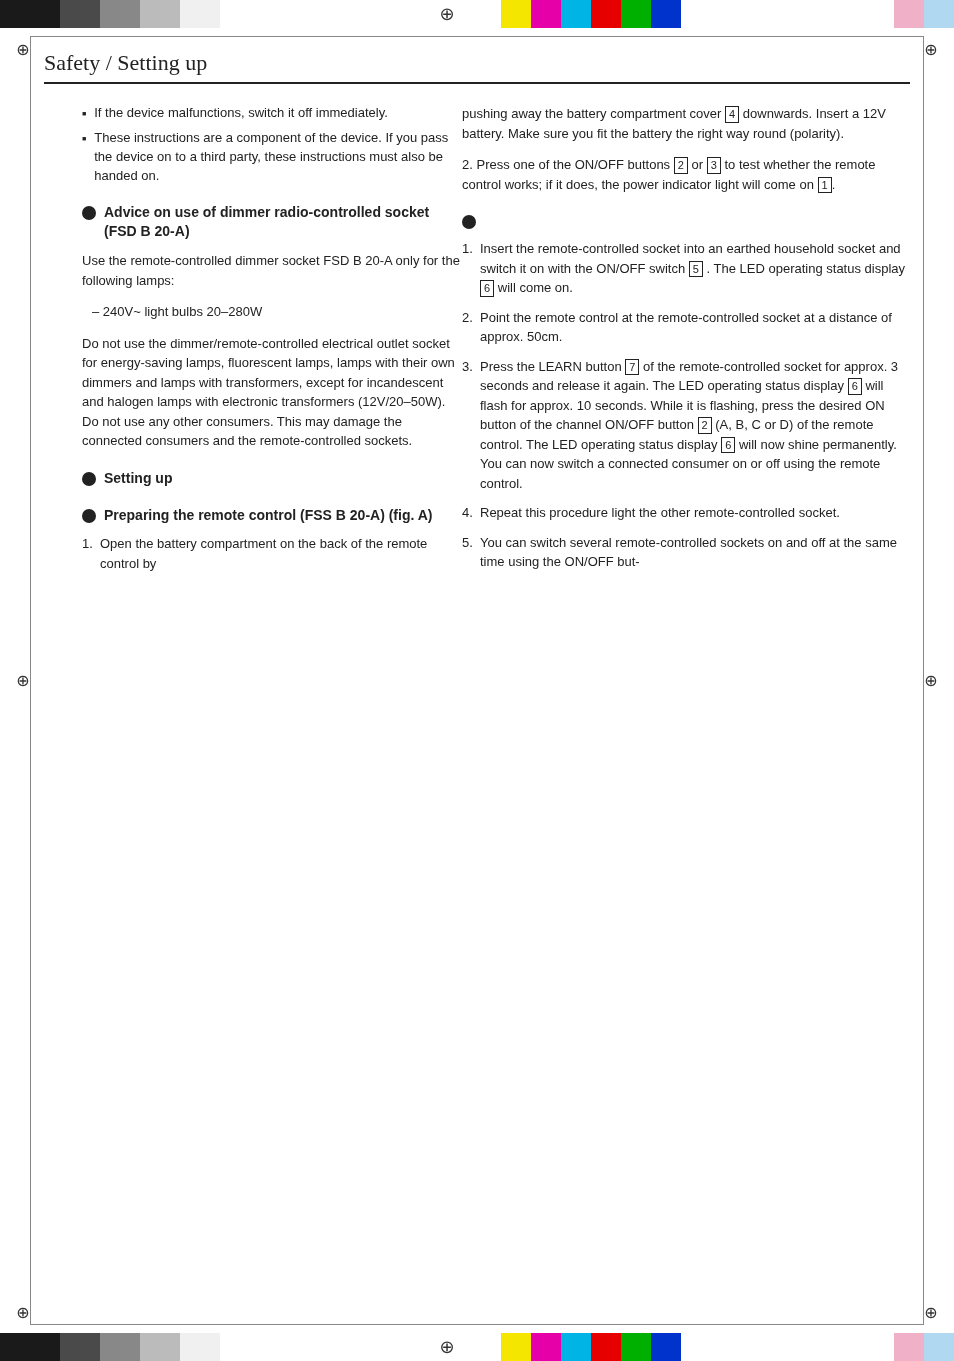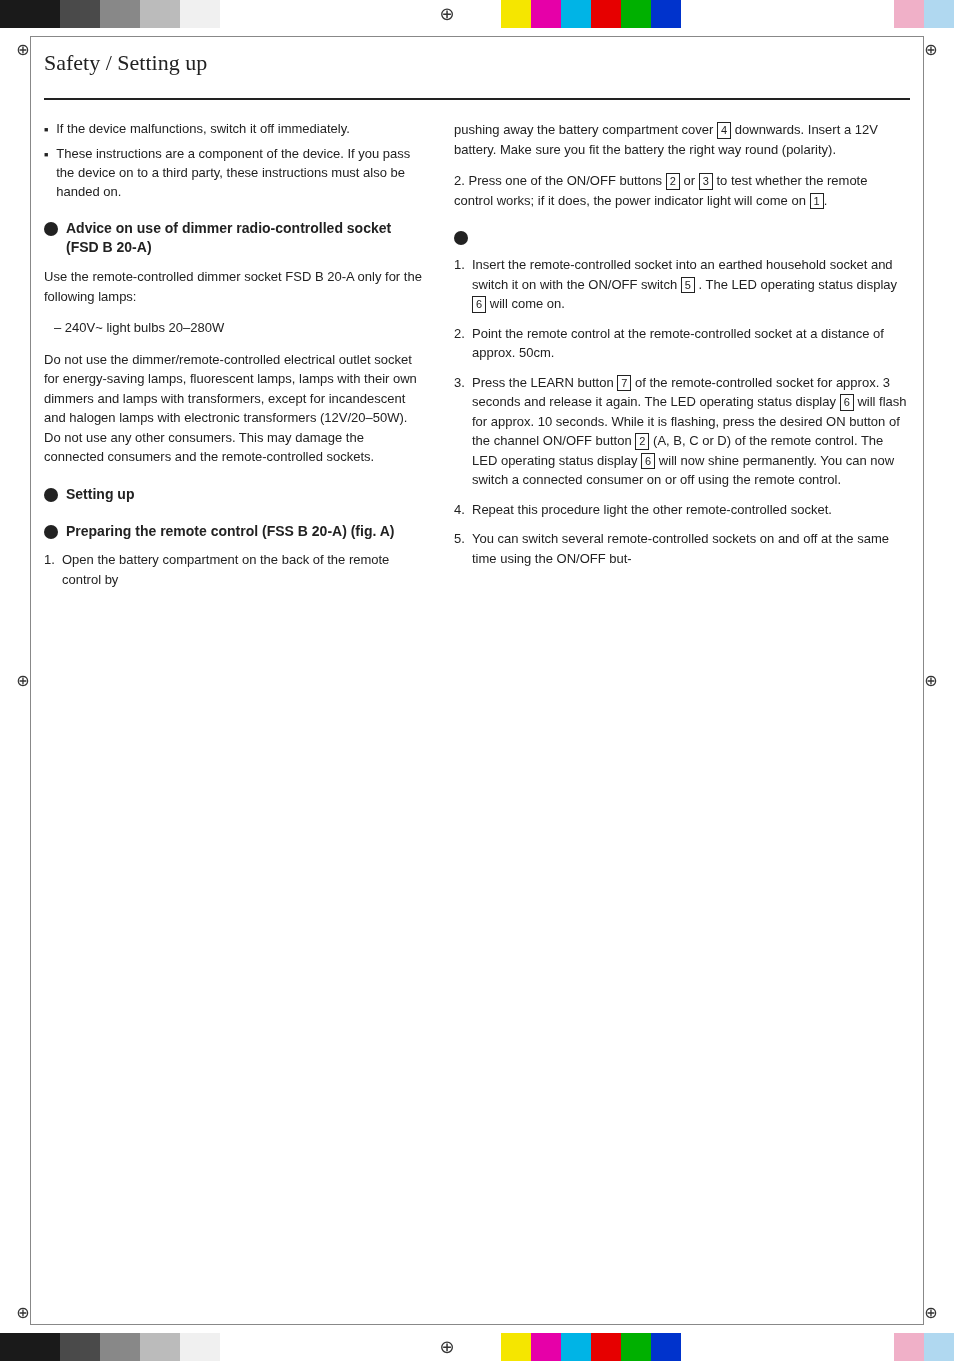--- a/index.html
+++ b/index.html
@@ -76,32 +76,32 @@
       position: absolute;
       top: 50px;
       left: 44px;
       right: 44px;
       bottom: 50px;
     }
 
     
     .page-header {
       border-bottom: 2px solid #222;
-      padding-bottom: 22px;
+      padding-bottom: 6px;
       margin-bottom: 20px;
       font-size: 22px;
       font-weight: normal;
       color: #222;
       font-family: Georgia, 'Times New Roman', serif;
     }
 
     
     .two-col {
       display: flex;
-      gap: 30px;
+      margin-left: 38px;
     }
     .col-left {
       flex: 0 0 380px;
       width: 380px;
     }
     .col-right {
       flex: 1;
     }
 
     

